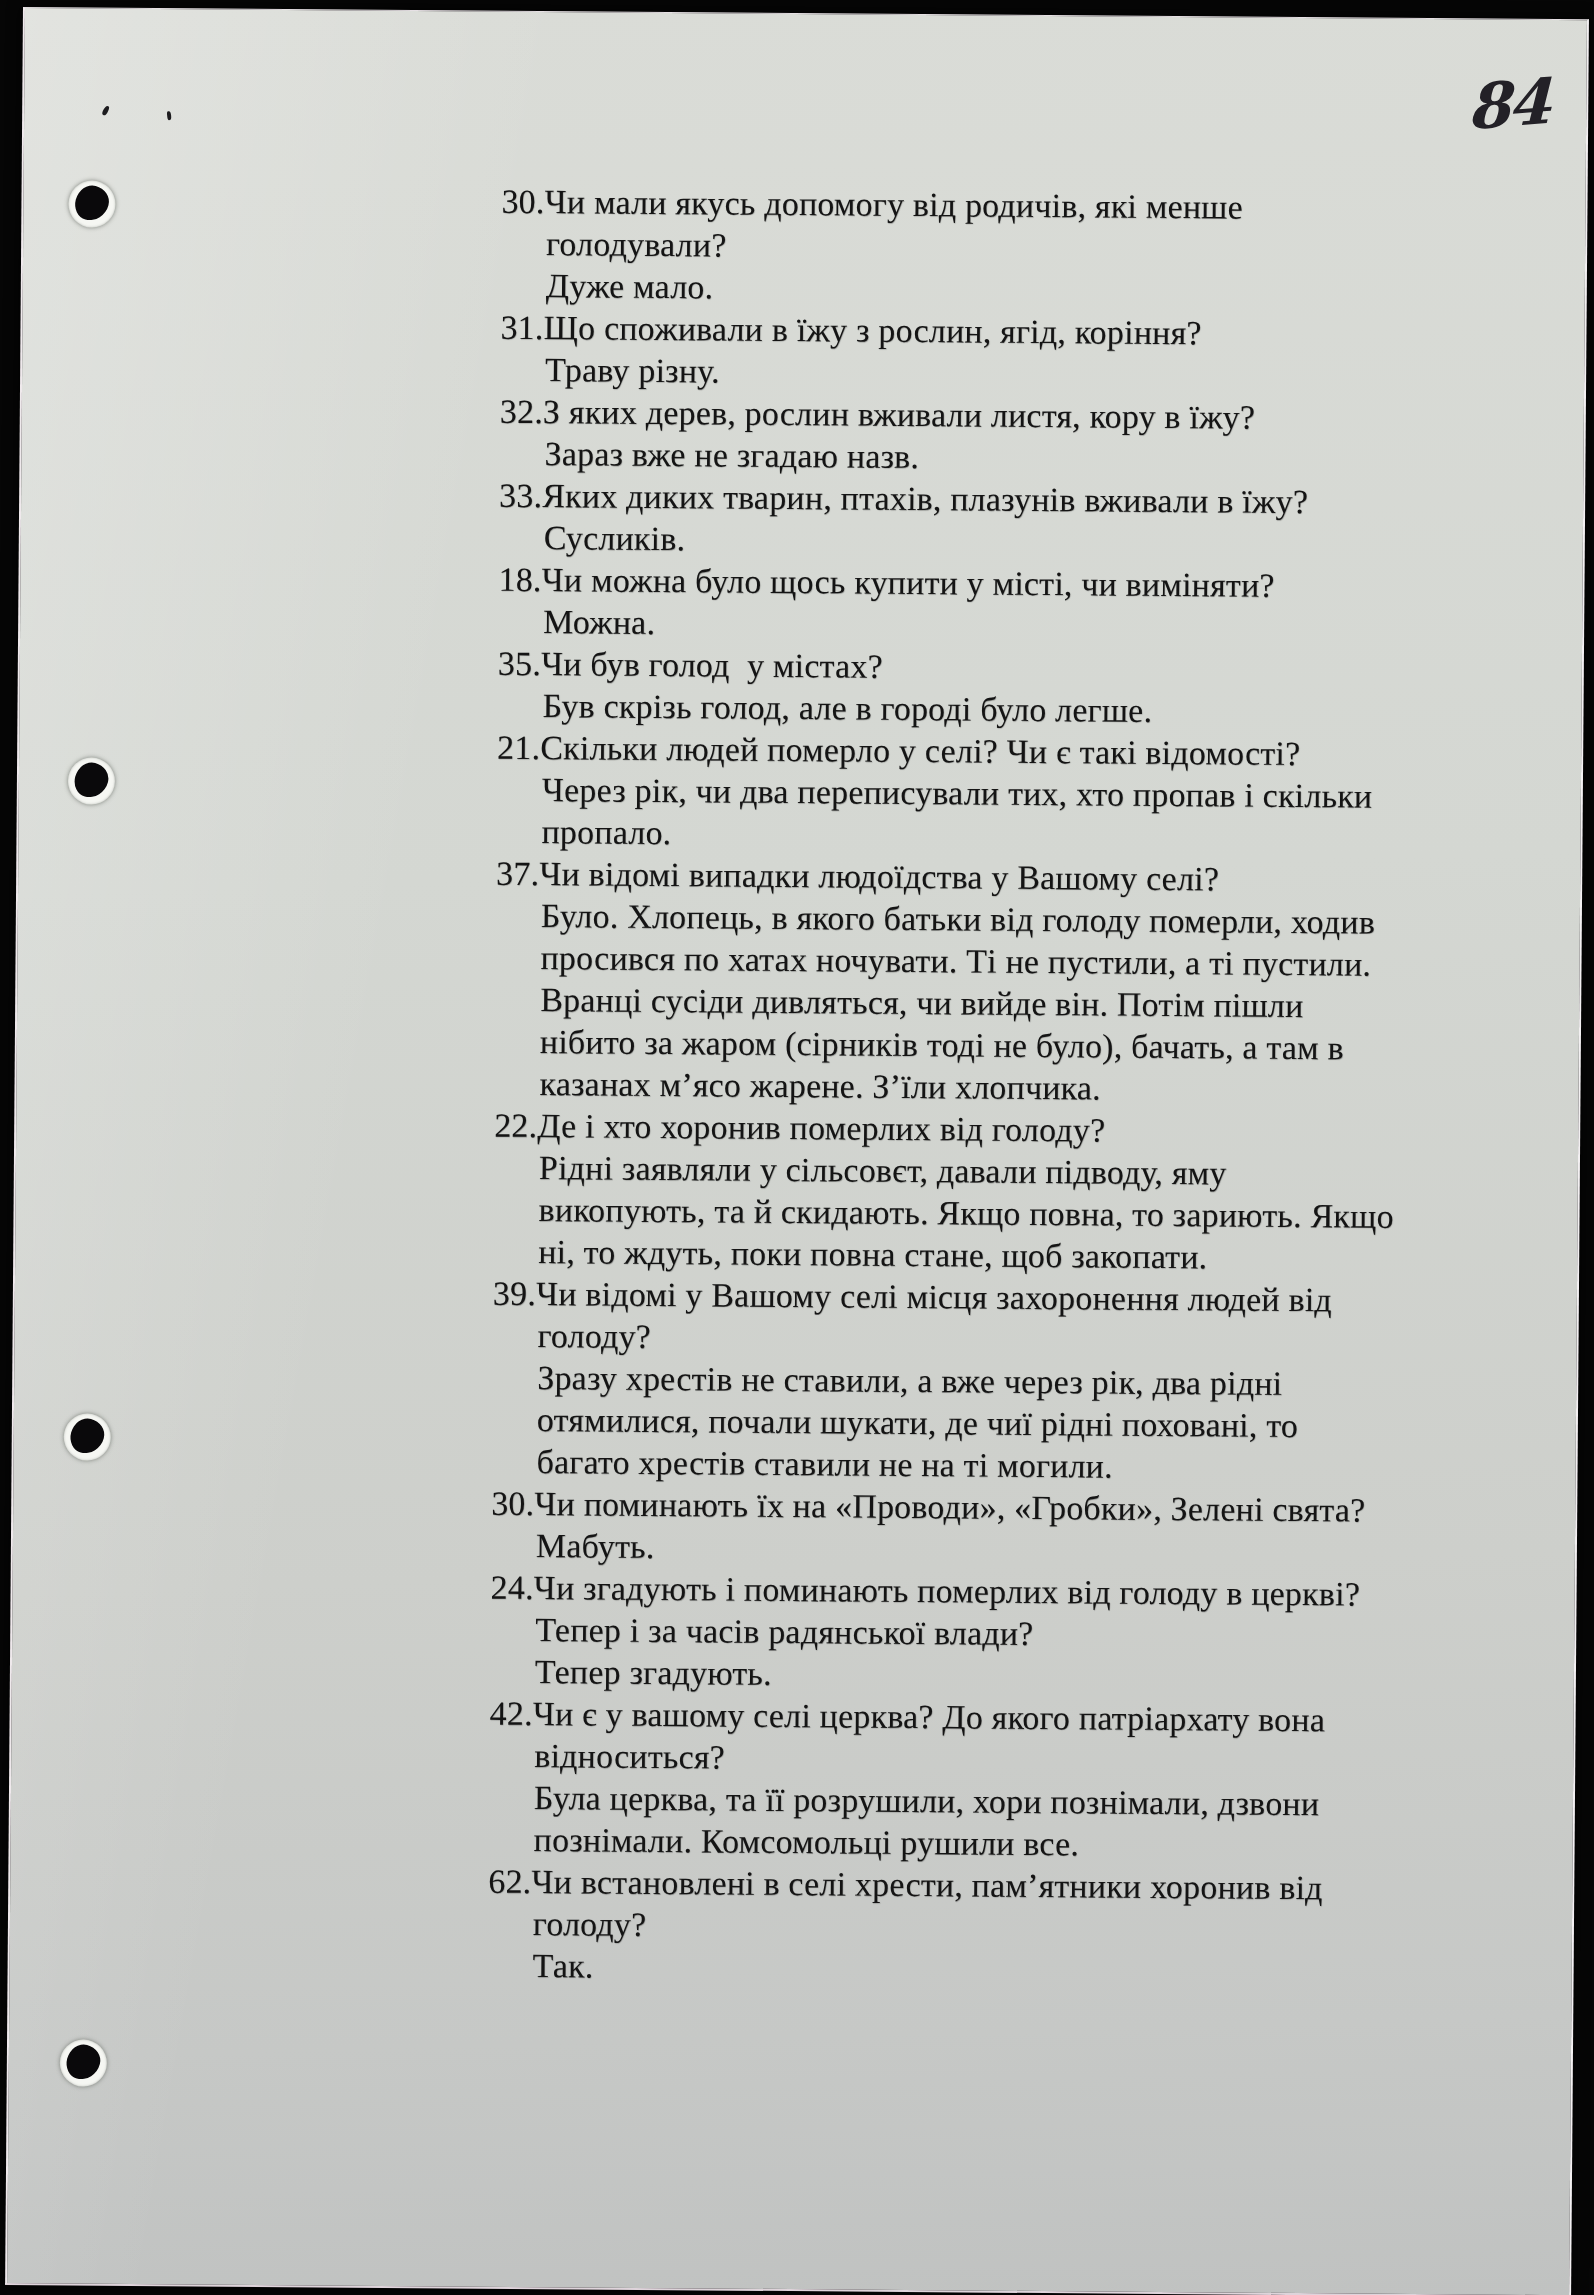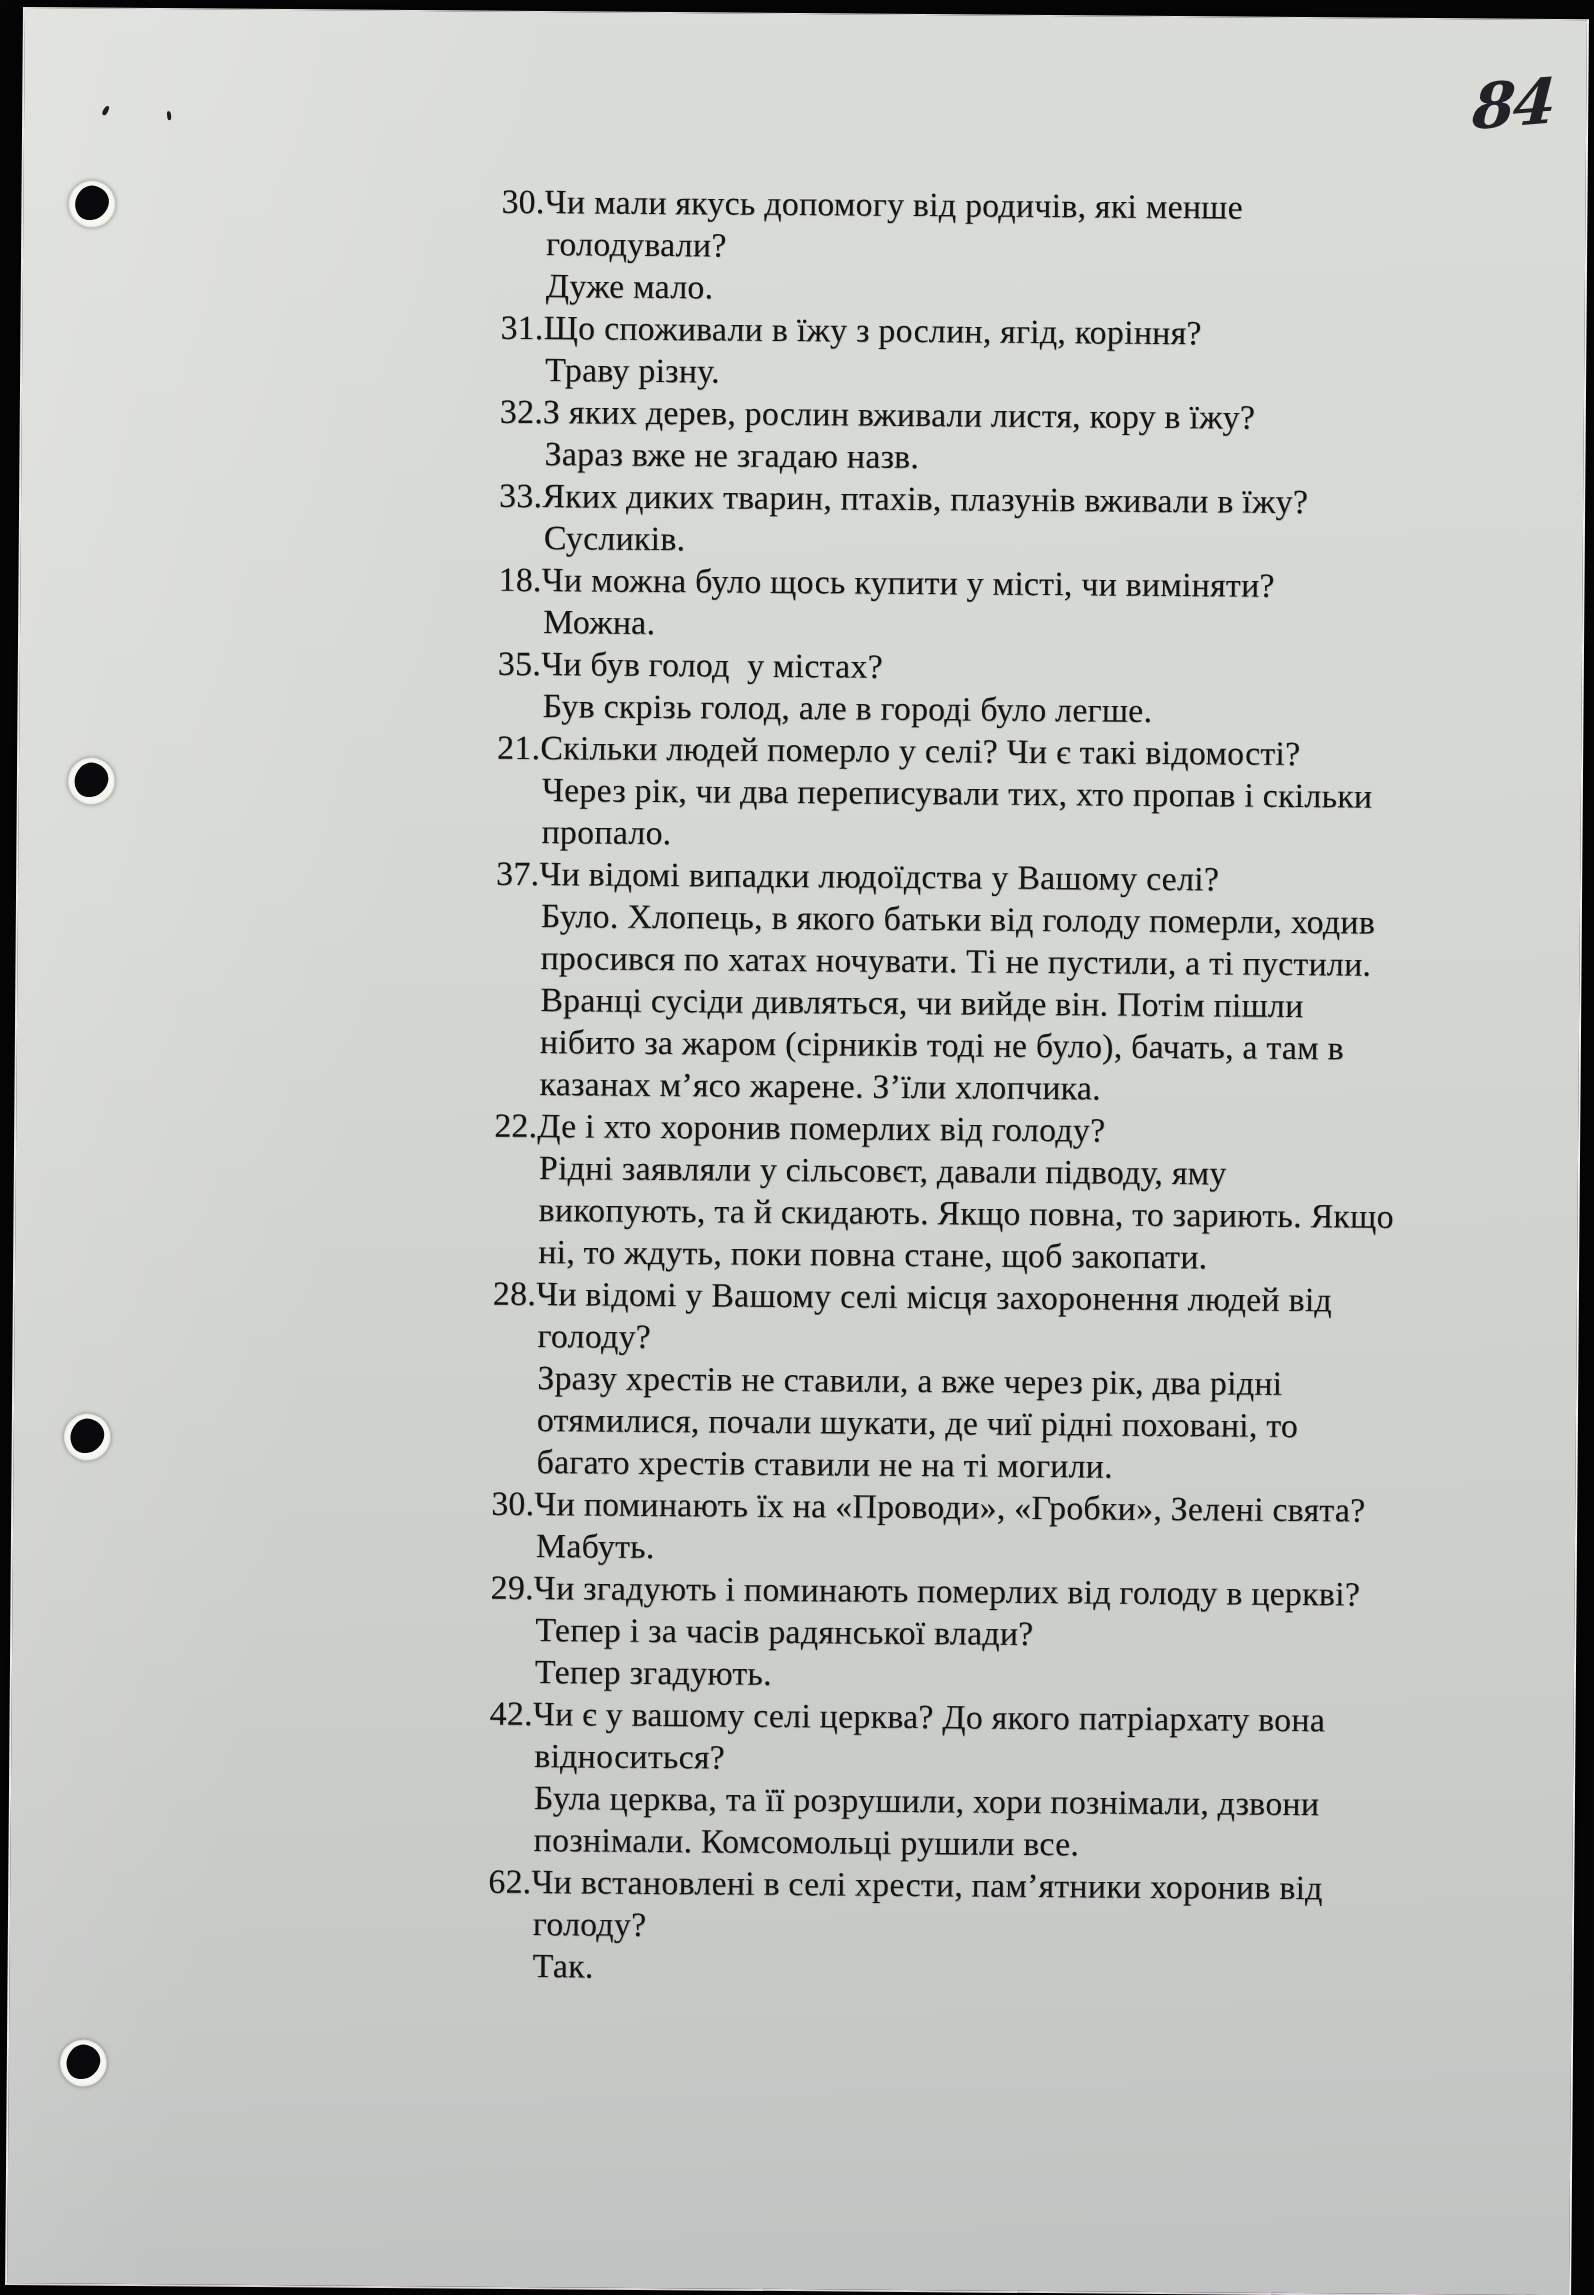--- a/index.html
+++ b/index.html
@@ -173,32 +173,32 @@
 нібито за жаром (сірників тоді не було), бачать, а там в
 казанах м’ясо жарене. З’їли хлопчика.</div>
           </li>
           <li>
             <div class="q"><span>22.</span><span>Де і хто хоронив померлих від голоду?</span></div>
             <div class="a">Рідні заявляли у сільсовєт, давали підводу, яму
 викопують, та й скидають. Якщо повна, то зариють. Якщо
 ні, то ждуть, поки повна стане, щоб закопати.</div>
           </li>
           <li>
-            <div class="q"><span>28.</span><span>Чи відомі у Вашому селі місця захоронення людей від
+            <div class="q"><span>39.</span><span>Чи відомі у Вашому селі місця захоронення людей від
 голоду?</span></div>
             <div class="a">Зразу хрестів не ставили, а вже через рік, два рідні
 отямилися, почали шукати, де чиї рідні поховані, то
 багато хрестів ставили не на ті могили.</div>
           </li>
           <li>
             <div class="q"><span>30.</span><span>Чи поминають їх на «Проводи», «Гробки», Зелені свята?</span></div>
             <div class="a">Мабуть.</div>
           </li>
           <li>
-            <div class="q"><span>29.</span><span>Чи згадують і поминають померлих від голоду в церкві?
+            <div class="q"><span>24.</span><span>Чи згадують і поминають померлих від голоду в церкві?
 Тепер і за часів радянської влади?</span></div>
             <div class="a">Тепер згадують.</div>
           </li>
           <li>
             <div class="q"><span>42.</span><span>Чи є у вашому селі церква? До якого патріархату вона
 відноситься?</span></div>
             <div class="a">Була церква, та її розрушили, хори познімали, дзвони
 познімали. Комсомольці рушили все.</div>
           </li>
           <li>

